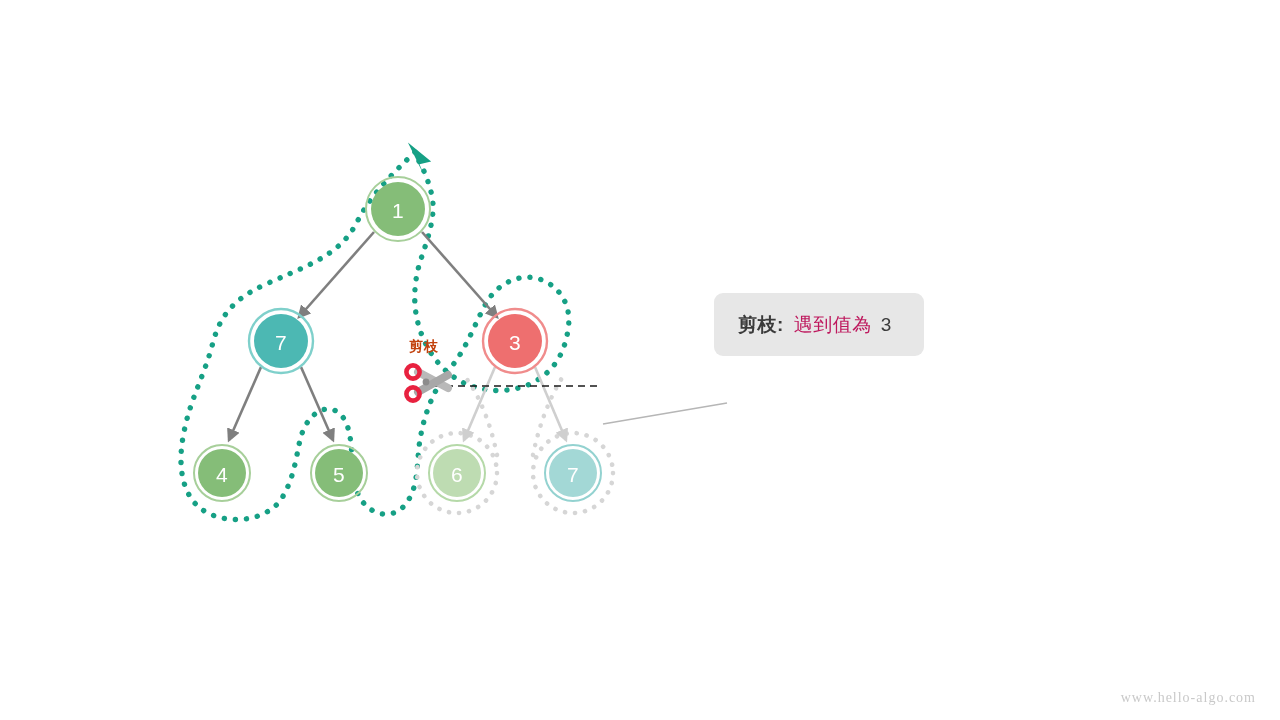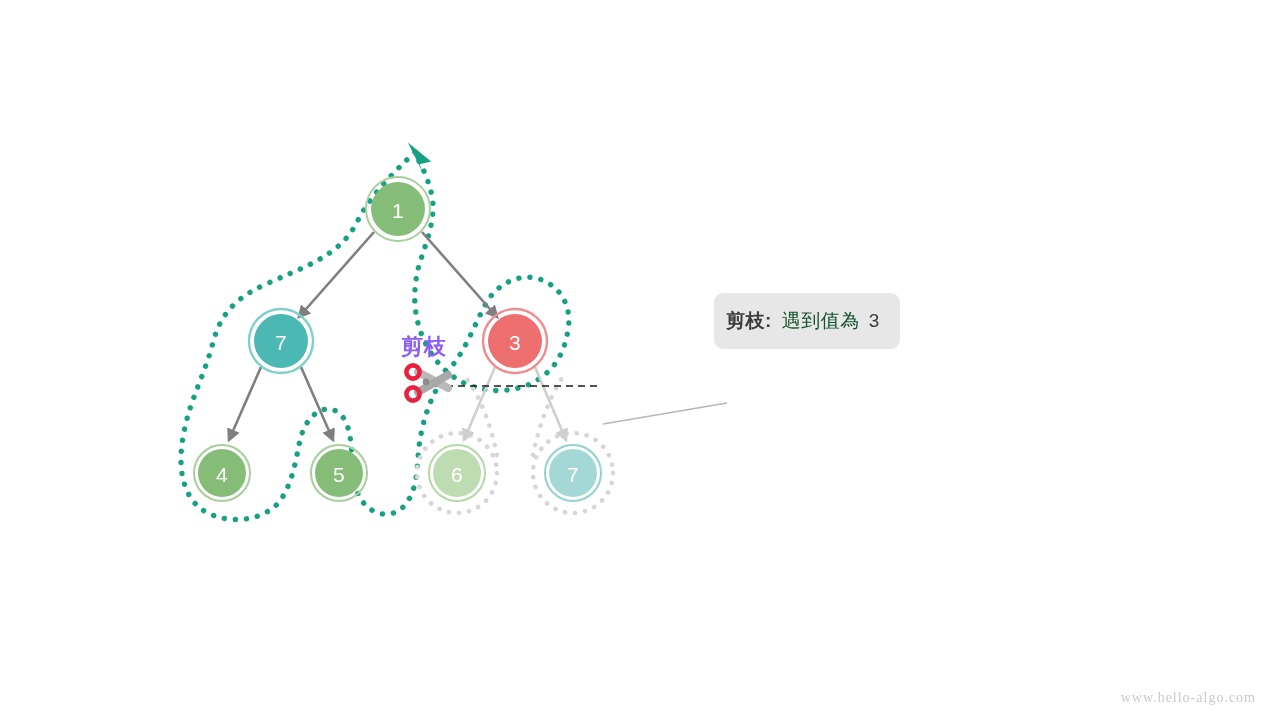--- a/index.html
+++ b/index.html
@@ -43,50 +43,50 @@
     transform: translate(-50%, -50%);
     font-family: "Liberation Sans", "DejaVu Sans", sans-serif;
     letter-spacing: 0.5px;
   }
 
   .prune-word {
     position: absolute;
     left: 424px;
     top: 347px;
     transform: translate(-50%, -50%);
-    color: #8b5cf6;
-    font-size: 22px;
+    color: #c2410c;
+    font-size: 14px;
     font-weight: bold;
     letter-spacing: 1px;
     white-space: nowrap;
   }
 
   .badge {
     position: absolute;
     left: 714px;
     top: 293px;
-    height: 56px;
+    height: 63px;
     display: flex;
     align-items: center;
     gap: 0px;
-    padding: 0 12px;
+    padding: 0 24px;
     background: #e7e7e7;
     border-radius: 9px;
     white-space: nowrap;
     box-sizing: border-box;
   }
   .badge .b-strong {
     font-size: 19px;
     font-weight: bold;
     color: #3b3b3b;
     letter-spacing: 0.5px;
   }
   .badge .b-rest {
     font-size: 19px;
-    color: #14532d;
+    color: #be185d;
     letter-spacing: 0.5px;
   }
   .badge .b-val {
     font-size: 19px;
     color: #3b3b3b;
     padding: 0 9px;
   }
 
   .caption {
     position: absolute;

